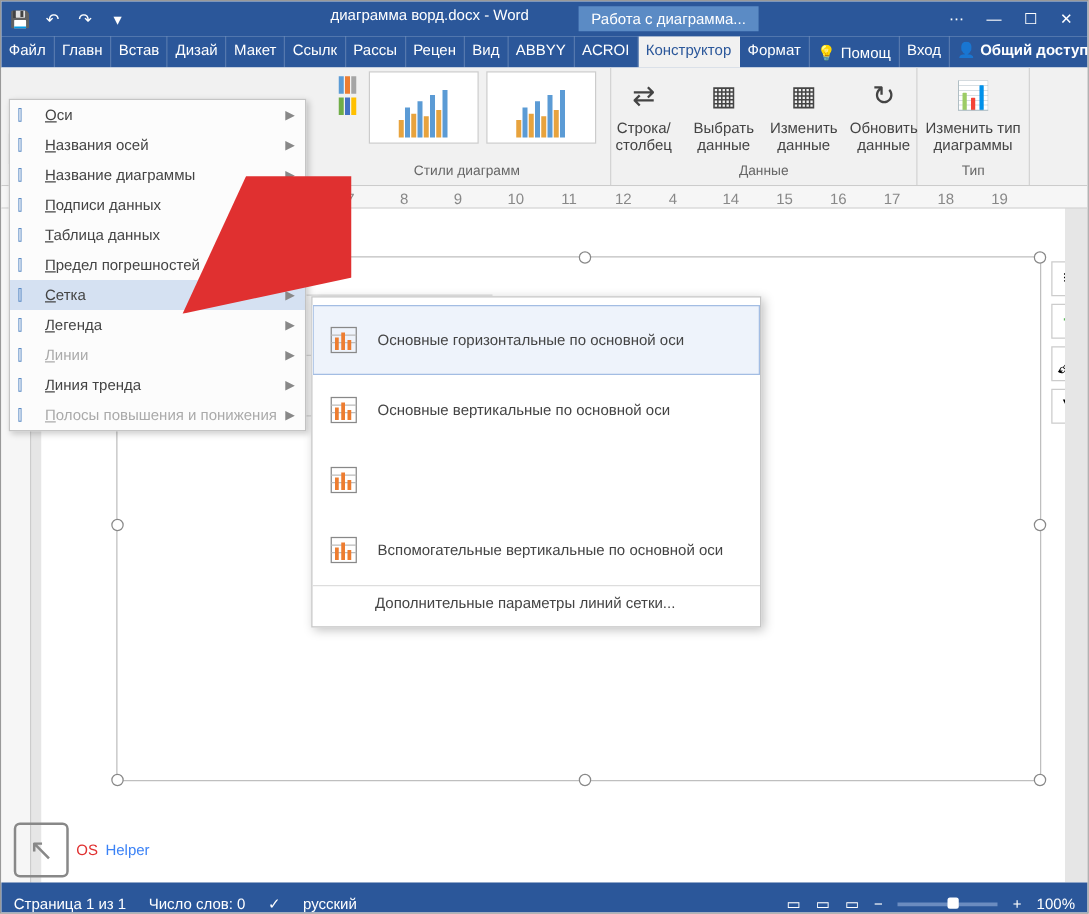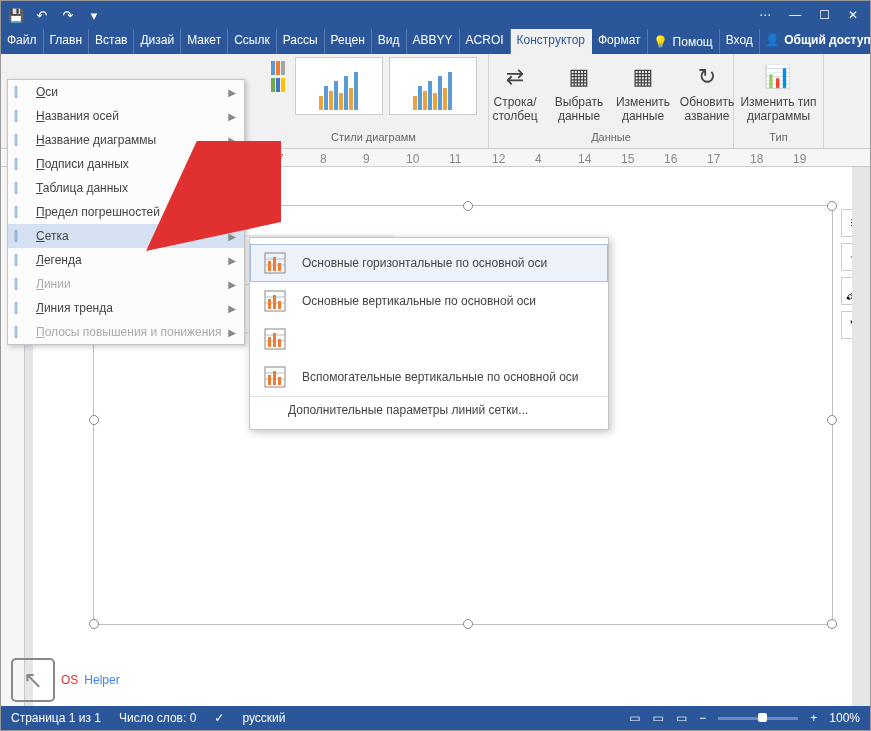--- a/index.html
+++ b/index.html
@@ -34,41 +34,45 @@
 .chart-svg{position:absolute;inset:0}
 .handle{width:10px;height:10px;border:1px solid #888;background:#fff;border-radius:50%;position:absolute}
 .dropdown-btn{position:absolute;top:53px;left:6px;height:24px;padding:0 8px;background:#f6f6f6;border:1px solid #c5c5c5;display:flex;align-items:center;font-size:11px;color:#444;gap:4px}
 .ctx-menu{position:absolute;top:78px;left:6px;width:238px;background:#fcfcfc;border:1px solid #c5c5c5;box-shadow:2px 2px 5px rgba(0,0,0,0.2)}
 .ctx-item{height:24px;display:flex;align-items:center;padding:0 8px 0 28px;font-size:12px;color:#444;position:relative}
 .ctx-item .mic{position:absolute;left:6px;width:16px;font-size:12px;color:#5b8bc5}
 .ctx-item.highlighted{background:#d5e1f2}
 .ctx-item.disabled{color:#aaa}
 .ctx-item .arr{margin-left:auto;font-size:10px;color:#888}
 .sub-menu{position:absolute;top:236px;left:248px;width:360px;background:#fff;border:1px solid #c5c5c5;box-shadow:2px 2px 8px rgba(0,0,0,0.25);padding:6px 0}
-.sub-item{height:38px;display:flex;align-items:center;padding:0 12px;gap:14px;font-size:12px;color:#444}
+.sub-item{height:56px;display:flex;align-items:center;padding:0 12px;gap:14px;font-size:12px;color:#444}
 .sub-item.sel{background:#eef3fb;box-shadow:inset 0 0 0 1px #a3bde3}
 .sub-item .sic{width:26px;height:26px;display:flex;align-items:center;justify-content:center}
-.sub-more{border-top:1px solid #ddd;padding:6px 16px 6px 38px;font-size:12px;color:#444}
+.sub-more{border-top:1px solid #ddd;padding:6px 16px 6px 50px;font-size:12px;color:#444}
 .arrow{position:absolute;top:140px;left:140px;width:140px;height:110px;z-index:50}
-.statusbar{position:absolute;bottom:0;left:0;right:0;height:24px;background:#2b579a;color:#fff;display:flex;align-items:center;padding:0 10px;font-size:11px;gap:18px}
+.statusbar{position:absolute;bottom:0;left:0;right:0;height:24px;background:#2b579a;color:#fff;display:flex;align-items:flex-end;padding:0 10px;font-size:11px;gap:18px}
 .statusbar .right{margin-left:auto;display:flex;gap:12px;align-items:center}
 .zoom-slider{width:80px;height:3px;background:#6b8cc0;position:relative}
 .zoom-slider::after{content:"";position:absolute;left:50%;top:-4px;width:9px;height:9px;background:#fff;border-radius:2px}
 .oslogo{position:absolute;bottom:28px;left:10px;display:flex;align-items:center;gap:6px;font-size:28px;font-weight:300;z-index:40}
 .oslogo .box{width:44px;height:44px;border:2px solid #888;border-radius:5px;display:flex;align-items:center;justify-content:center;font-size:24px;color:#888}
 </style>
 </head>
 <body>
 
 <div class="titlebar">
   <div class="qat">
     <span>💾</span>
     <span>↶</span>
     <span>↷</span>
     <span>▾</span>
+  </div>
+  <div class="title-wrap">
+    <span>диаграмма ворд.docx - Word</span>
+    <span class="context-tab">Работа с диаграмма...</span>
   </div>
   <div class="win-controls">
     <span>⋯</span>
     <span>—</span>
     <span>☐</span>
     <span>✕</span>
   </div>
 </div>
 
 <div class="ribbon-tabs" id="ribbon-tabs">
@@ -147,21 +151,21 @@
 данные</span>
         </div>
       <div class="big-btn">
           <div class="ic">▦</div>
           <span style="white-space:pre-line">Изменить
 данные</span>
         </div>
       <div class="big-btn">
           <div class="ic">↻</div>
           <span style="white-space:pre-line">Обновить
-азвание</span>
+данные</span>
         </div>
     </div>
     <div class="glabel">Данные</div>
   </div>
   <div class="rb-group" style="width:90px">
     <div class="gbody">
       <div class="big-btn" style="width:80px">
           <div class="ic">📊</div>
           <span style="white-space:pre-line">Изменить тип
 диаграммы</span>

